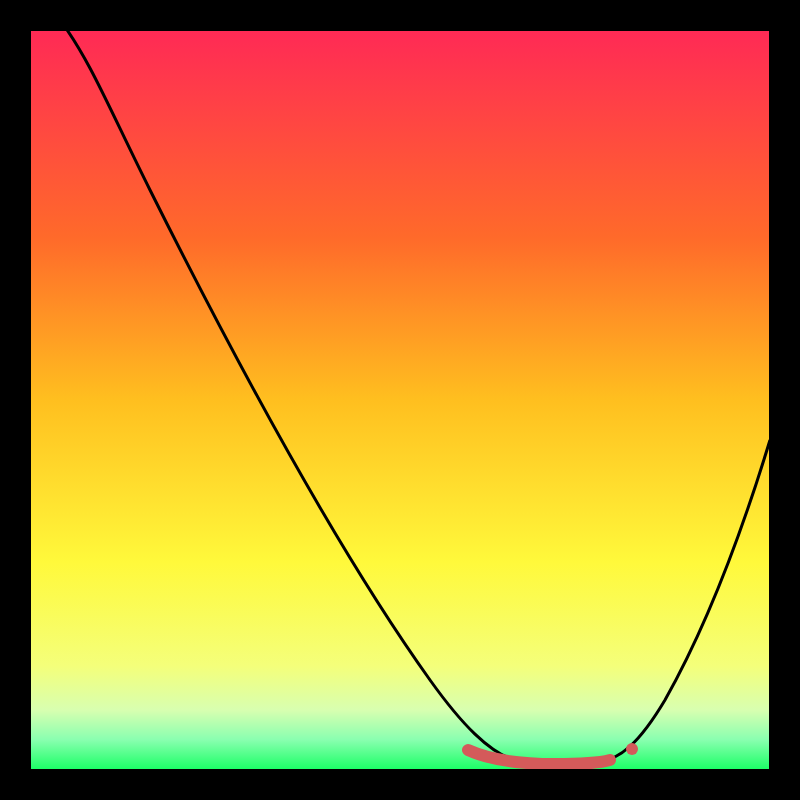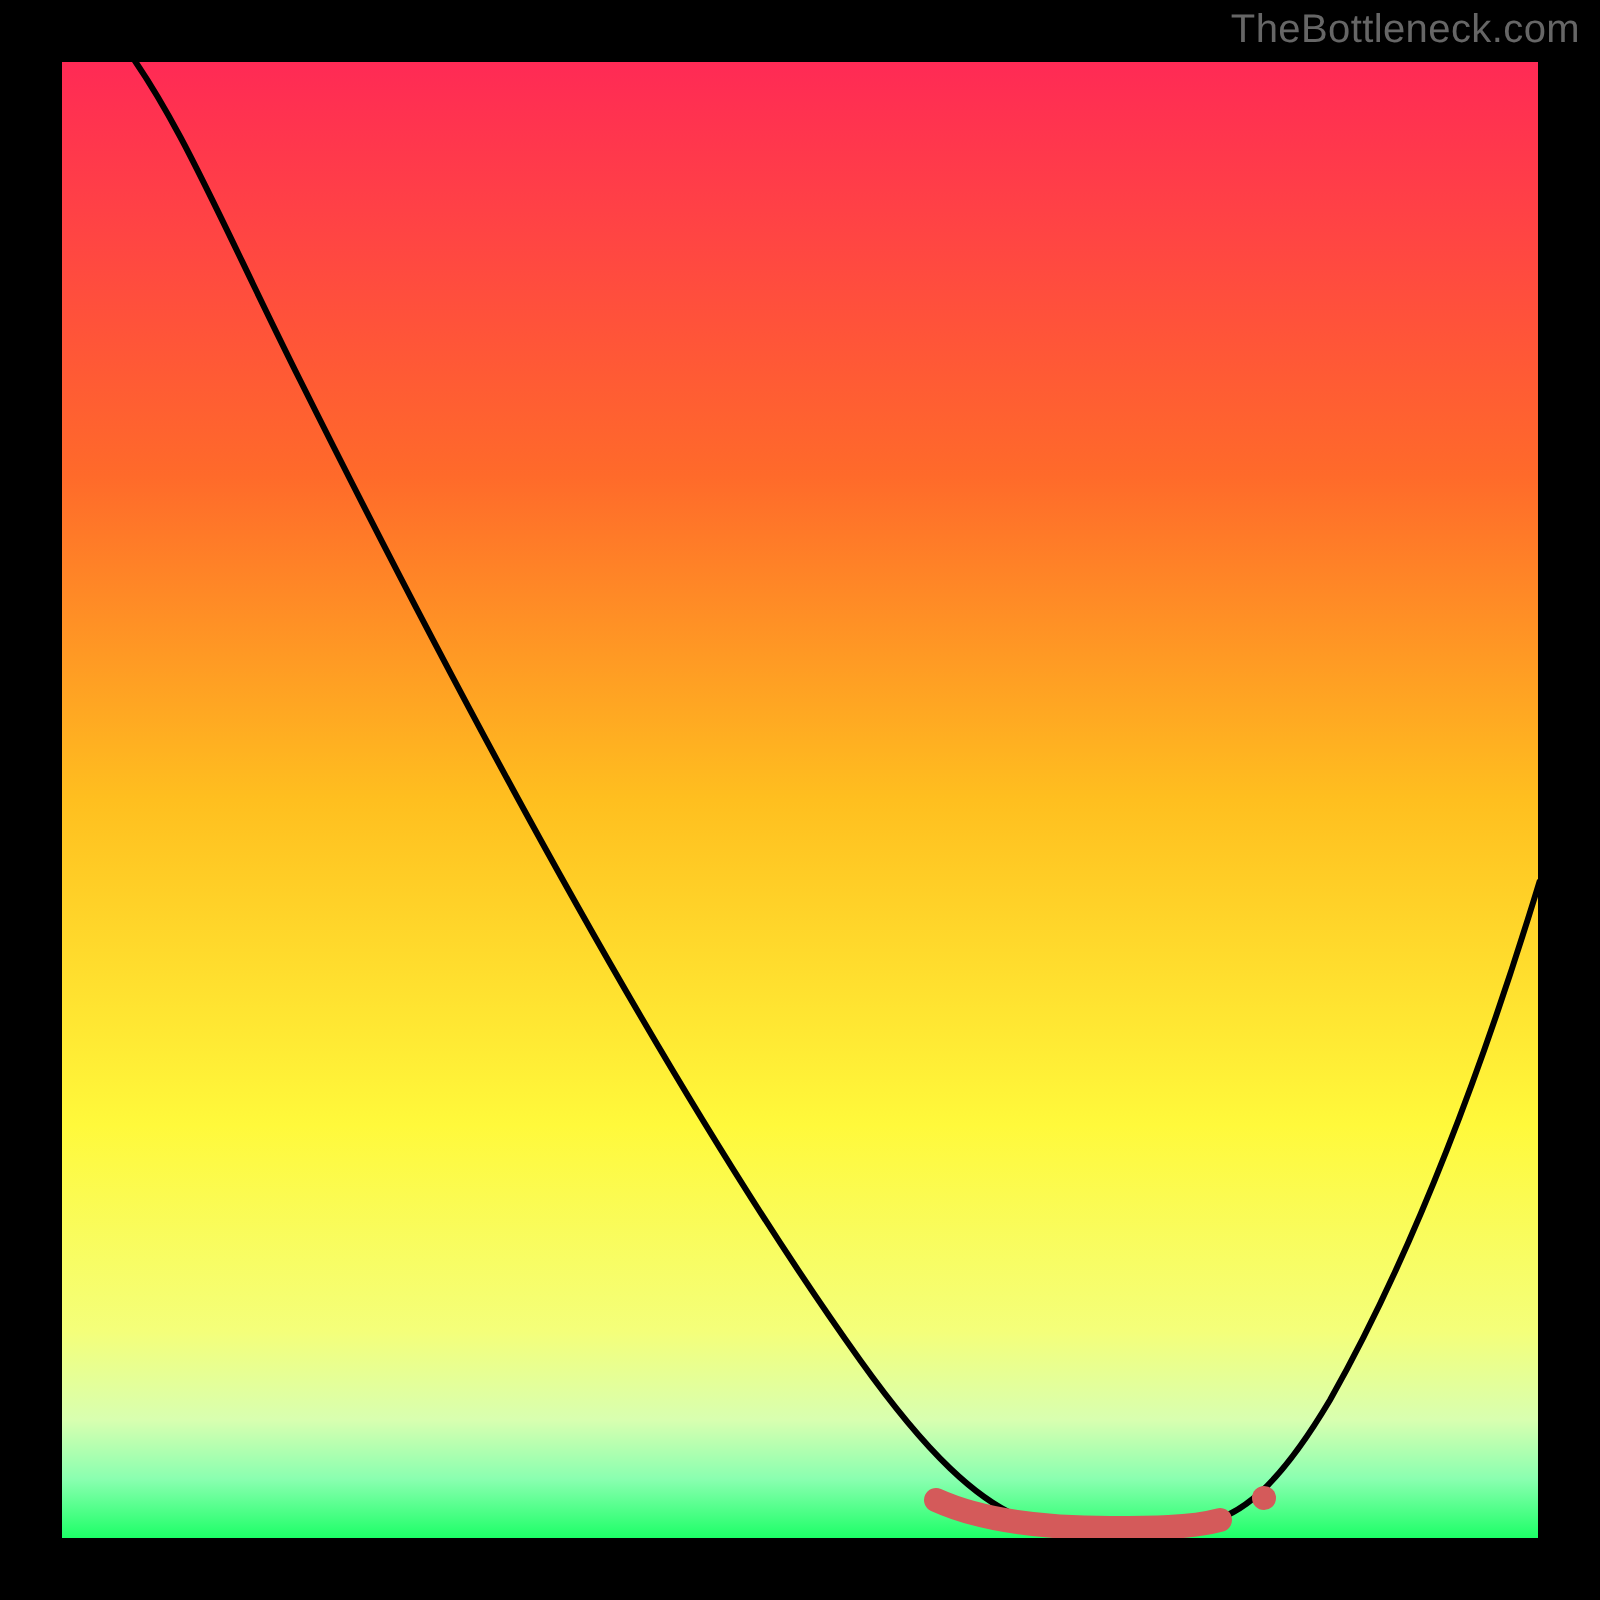--- a/index.html
+++ b/index.html
@@ -24,21 +24,20 @@
     color: #666;
     font-family: Arial, sans-serif;
     letter-spacing: 0.2px;
   }
 </style>
 </head>
 <body>
 
 <div class="container">
 
-  <div class="watermark">TheBottleneck.com</div>
 
   <svg width="800" height="800" viewBox="0 0 800 800">
     <defs>
       <linearGradient id="bg" x1="0" y1="0" x2="0" y2="1">
         <stop offset="0%" stop-color="#ff2a55"></stop>
         <stop offset="28%" stop-color="#ff6a2a"></stop>
         <stop offset="50%" stop-color="#ffbf1f"></stop>
         <stop offset="72%" stop-color="#fff93b"></stop>
         <stop offset="86%" stop-color="#f4ff7a"></stop>
         <stop offset="92%" stop-color="#d8ffb0"></stop>

